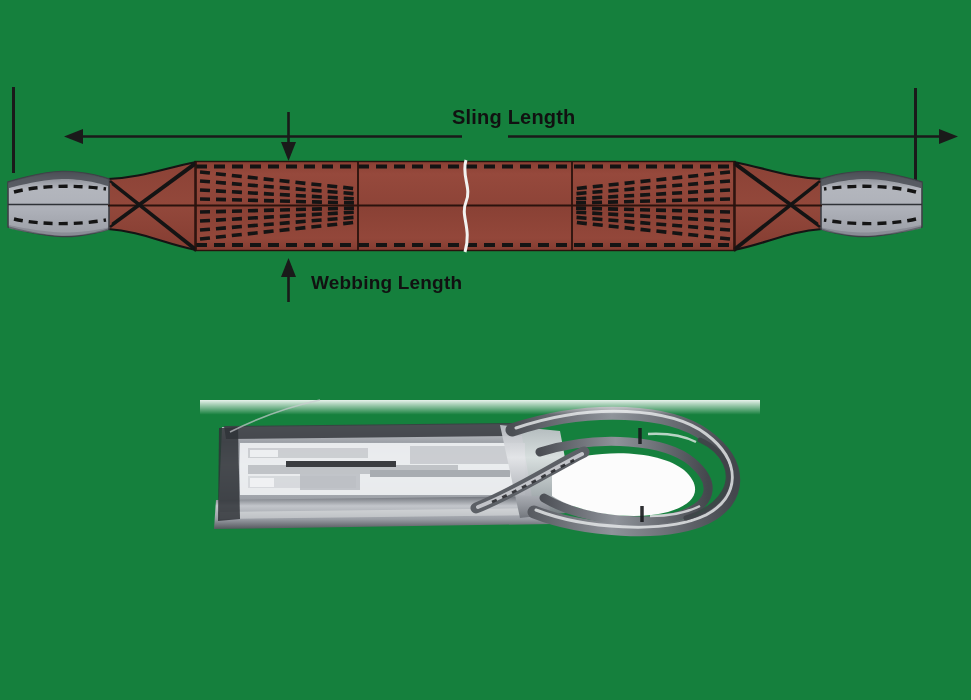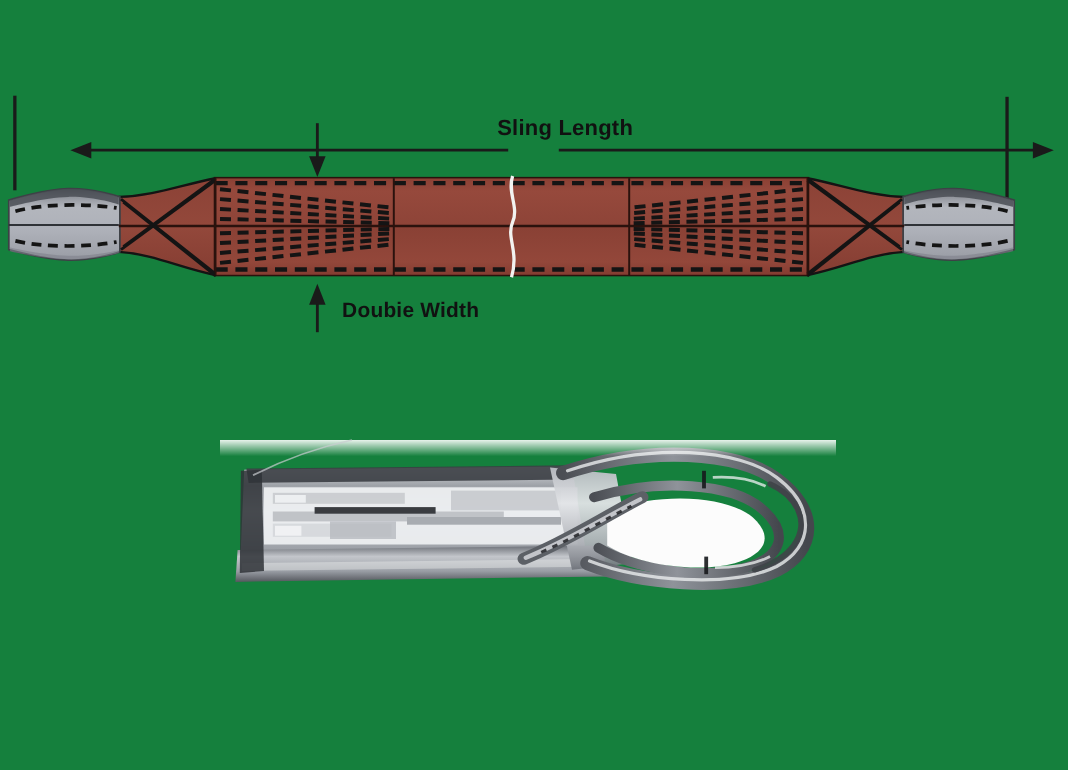--- a/index.html
+++ b/index.html
@@ -316,16 +316,16 @@
 
         <rect x="200" y="400" width="560" height="42" fill="url(#ph-fade)"></rect>
 
         <path d="M 230,432 C 262,416 292,406 320,400" fill="none" stroke="#c9ccd0" stroke-width="1.6" opacity="0.7"></path>
       </g>
     </svg>
   </div>
 
   <div class="label-text" id="sling-length-label">Sling Length</div>
 
-  <div class="label-text" id="webbing-width-label">Doubie Width</div>
+  <div class="label-text" id="webbing-width-label">Webbing Length</div>
 
 
 </div>
 
 </body></html>

